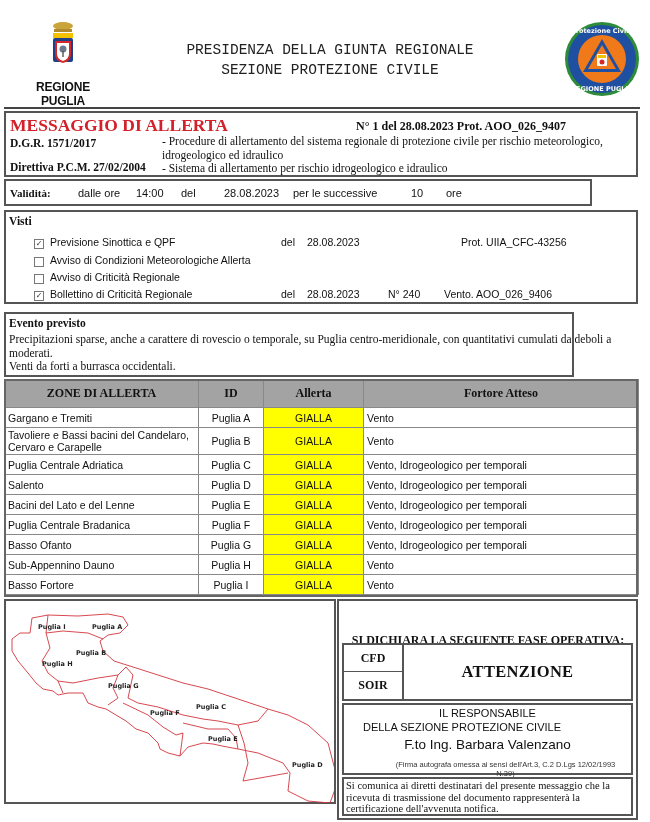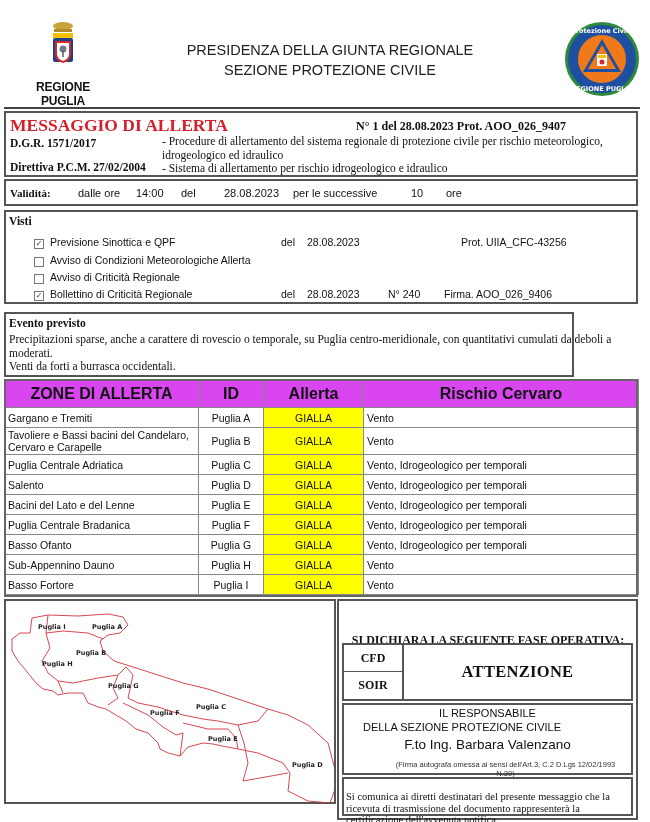--- a/index.html
+++ b/index.html
@@ -2,28 +2,28 @@
 <html><head>
 <meta charset="utf-8">
 <style>
   html, body { margin: 0; padding: 0; background: #ffffff; }
   body { width: 650px; height: 822px; position: relative; overflow: hidden; color: #111; }
   .abs { position: absolute; }
 
   
   #logo-left { left: 18px; top: 20px; width: 90px; height: 80px; text-align: center; }
   #logo-left .caption { font-family: "Liberation Sans", sans-serif; font-weight: bold; font-size: 12px; letter-spacing: -0.2px; position: absolute; left: 0; top: 60px; width: 90px; text-align: center; }
-  #header-title { left: 150px; top: 40px; width: 360px; text-align: center; font-family: Liberation Sans, sans-serif; font-size: 14.5px; line-height: 20px; color: #222; }
+  #header-title { left: 150px; top: 40px; width: 360px; text-align: center; font-family: Liberation Mono, monospace; font-size: 14.5px; line-height: 20px; color: #222; }
   #logo-right { left: 563px; top: 20px; width: 78px; height: 78px; }
   #header-rule { left: 4px; top: 107px; width: 636px; height: 0; border-top: 2px solid #444; }
 
   
   .box { position: absolute; border: 2px solid #555; box-sizing: border-box; background: #fff; }
   #box-alert { left: 4px; top: 111px; width: 634px; height: 66px; }
-  #box-validity { left: 4px; top: 179px; width: 634px; height: 27px; }
+  #box-validity { left: 4px; top: 179px; width: 588px; height: 27px; }
   #box-visti { left: 4px; top: 210px; width: 634px; height: 94px; }
   #box-evento { left: 4px; top: 312px; width: 570px; height: 65px; }
 
   .msg-title { position: absolute; left: 4px; top: 2px; color: #d4202a; font-family: "Liberation Serif", serif; font-weight: bold; font-size: 17.5px; }
   .msg-num { position: absolute; left: 350px; top: 6px; font-family: "Liberation Serif", serif; font-weight: bold; font-size: 12px; }
   .ref-code { position: absolute; left: 4px; font-family: "Liberation Serif", serif; font-weight: bold; font-size: 11.5px; }
   .ref-desc { position: absolute; left: 156px; font-family: "Liberation Serif", serif; font-size: 11.5px; line-height: 14px; width: 470px; }
 
   .val { position: absolute; top: 6px; font-family: "Liberation Sans", sans-serif; font-size: 11px; }
   .val.lbl { font-family: "Liberation Serif", serif; font-weight: bold; }
@@ -31,21 +31,21 @@
   .visti-title { position: absolute; left: 3px; top: 3px; font-family: "Liberation Serif", serif; font-weight: bold; font-size: 11.5px; }
   .visti-row { position: absolute; left: 0; width: 630px; height: 18px; font-family: "Liberation Sans", sans-serif; font-size: 10.5px; }
   .visti-row span { position: absolute; top: 0; }
   .cb { left: 28px; width: 8px; height: 8px; border: 1px solid #777; top: 3px !important; font-size: 8px; line-height: 8px; text-align: center; color: #333; }
 
   .evento-title { position: absolute; left: 3px; top: 3px; font-family: "Liberation Serif", serif; font-weight: bold; font-size: 11.5px; }
   .evento-text { position: absolute; left: 3px; top: 19px; width: 620px; font-family: "Liberation Serif", serif; font-size: 11.5px; line-height: 13.5px; }
 
   
   #zones-table { position: absolute; left: 4px; top: 379px; width: 634px; border-collapse: collapse; font-family: "Liberation Sans", sans-serif; font-size: 10.5px; table-layout: fixed; }
-  #zones-table th { background: #d946ef; font-weight: bold; font-size: 16px; height: 27px; border: 1px solid #888; padding: 0; }
+  #zones-table th { background: #a3a3a3; font-weight: bold; font-size: 12px; height: 27px; border: 1px solid #888; padding: 0; font-family: Liberation Serif, serif; }
   #zones-table td { border: 1px solid #888; height: 19px; padding: 0 3px; vertical-align: middle; line-height: 12px; }
   #zones-table tr.tall td { height: 26px; }
   #zones-table td.id { text-align: center; }
   #zones-table td.alert { background: #ffff00; text-align: center; }
   #zones-table th, #zones-table td { border-left: 1px solid #888; }
   #zones-wrap { position: absolute; left: 4px; top: 379px; width: 634px; height: 218px; border: 2px solid #666; box-sizing: border-box; pointer-events: none; }
 
   
   #map-box { left: 4px; top: 599px; width: 332px; height: 205px; }
   #map-svg { position: absolute; left: 2px; top: 2px; }
@@ -57,21 +57,21 @@
   #fase-box { position: absolute; left: 3px; top: 42px; width: 291px; height: 58px; border: 2px solid #555; box-sizing: border-box; }
   .cfd, .soir { position: absolute; left: 0; width: 60px; height: 27px; text-align: center; font-family: "Liberation Serif", serif; font-weight: bold; font-size: 12px; line-height: 27px; border-right: 2px solid #555; box-sizing: border-box; }
   .cfd { top: 0; border-bottom: 1px solid #555; }
   .soir { top: 27px; }
   .attenzione { position: absolute; left: 60px; top: 0; width: 227px; height: 54px; line-height: 54px; text-align: center; font-family: "Liberation Serif", serif; font-weight: bold; font-size: 16.5px; letter-spacing: 0.3px; }
   #resp-box { position: absolute; left: 3px; top: 102px; width: 291px; height: 72px; border: 2px solid #555; box-sizing: border-box; text-align: center; font-family: "Liberation Sans", sans-serif; }
   .resp1 { position: absolute; left: 0; top: 2px; width: 287px; font-size: 11px; }
   .resp2 { position: absolute; left: 0; top: 16px; width: 236px; font-size: 11px; }
   .resp3 { position: absolute; left: 0; top: 32px; width: 287px; font-size: 13.5px; }
   .resp4 { position: absolute; left: 0; top: 55px; width: 233px; font-size: 7.5px; color: #333; padding-left: 45px; }
-  #notice-box { position: absolute; left: 3px; top: 176px; width: 291px; height: 39px; border: 2px solid #555; box-sizing: border-box; font-family: "Liberation Serif", serif; font-size: 10.5px; line-height: 11.5px; padding: 12px 2px; }
+  #notice-box { position: absolute; left: 3px; top: 176px; width: 291px; height: 39px; border: 2px solid #555; box-sizing: border-box; font-family: "Liberation Serif", serif; font-size: 10.5px; line-height: 11.5px; padding: 1px 2px; }
 </style>
 </head>
 <body>
 
 <div id="logo-left" class="abs">
   <svg width="90" height="58" viewBox="0 0 90 58">
     <ellipse cx="45" cy="6" rx="10" ry="4" fill="#c9a43a"></ellipse>
     <rect x="36" y="9" width="18" height="3" fill="#b08a2a"></rect>
     <rect x="35" y="13" width="20" height="5" fill="#f2c200"></rect>
     <rect x="35" y="18" width="20" height="24" rx="2" fill="#1e3f8a"></rect>
@@ -151,21 +151,21 @@
         <span style="left: 301px;"></span>
         <span style="left: 382px;"></span>
         <span style="left: 438px;"></span>
       </div>
       <div class="visti-row" style="top: 76px;">
         <span class="cb">✓</span>
         <span style="left: 44px;">Bollettino di Criticità Regionale</span>
         <span style="left: 275px;">del</span>
         <span style="left: 301px;">28.08.2023</span>
         <span style="left: 382px;">N° 240</span>
-        <span style="left: 438px;">Firma. AOO_026_9406</span>
+        <span style="left: 438px;">Vento. AOO_026_9406</span>
       </div>
     </div>
 </div>
 
 <div id="box-evento" class="box">
   <div class="evento-title">Evento previsto</div>
   <div class="evento-text">
     <div>Precipitazioni sparse, anche a carattere di rovescio o temporale, su Puglia centro-meridionale, con quantitativi cumulati da deboli a moderati.</div>
     <div>Venti da forti a burrasca occidentali.</div>
   </div>
@@ -176,21 +176,21 @@
     <col style="width:194px">
       <col style="width:65px">
       <col style="width:100px">
       <col style="width:275px">
   </colgroup>
   <thead>
     <tr>
       <th>ZONE DI ALLERTA</th>
       <th>ID</th>
       <th>Allerta</th>
-      <th>Rischio Cervaro</th>
+      <th>Fortore Atteso</th>
     </tr>
   </thead>
   <tbody id="zones-body">
       <tr>
         <td>Gargano e Tremiti</td>
         <td class="id">Puglia A</td>
         <td class="alert">GIALLA</td>
         <td>Vento</td>
       </tr>
       <tr class="tall">

